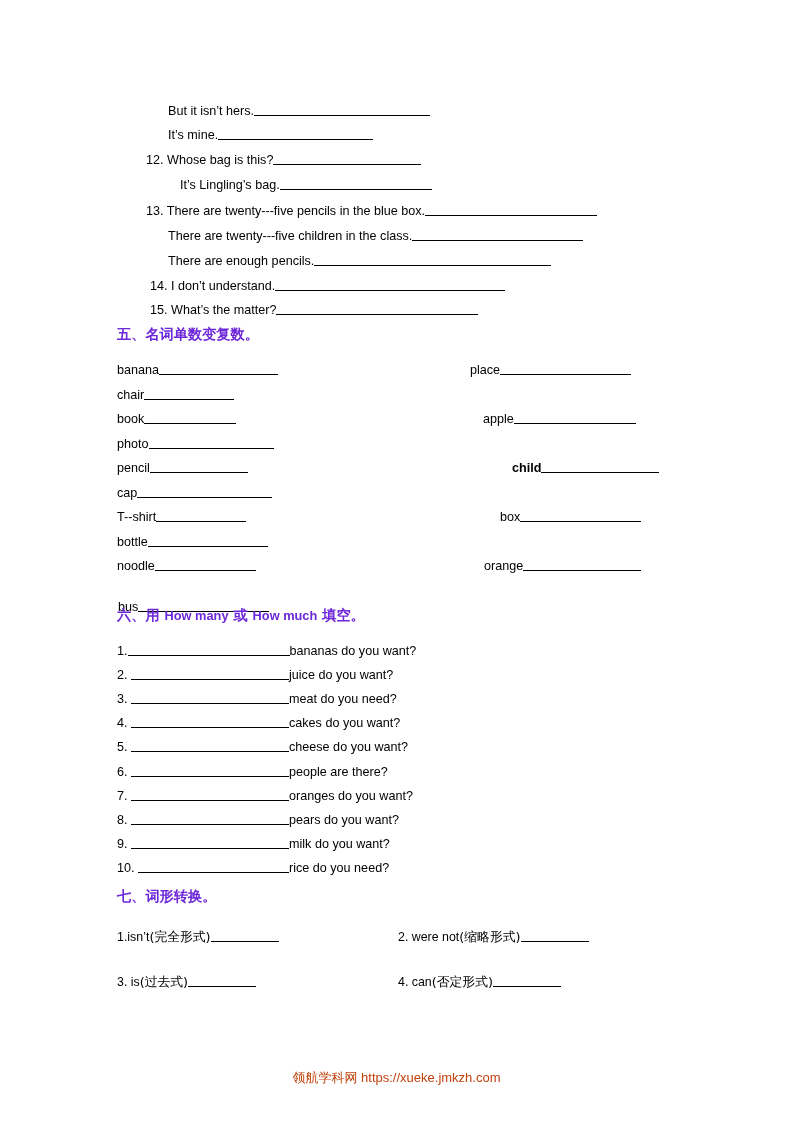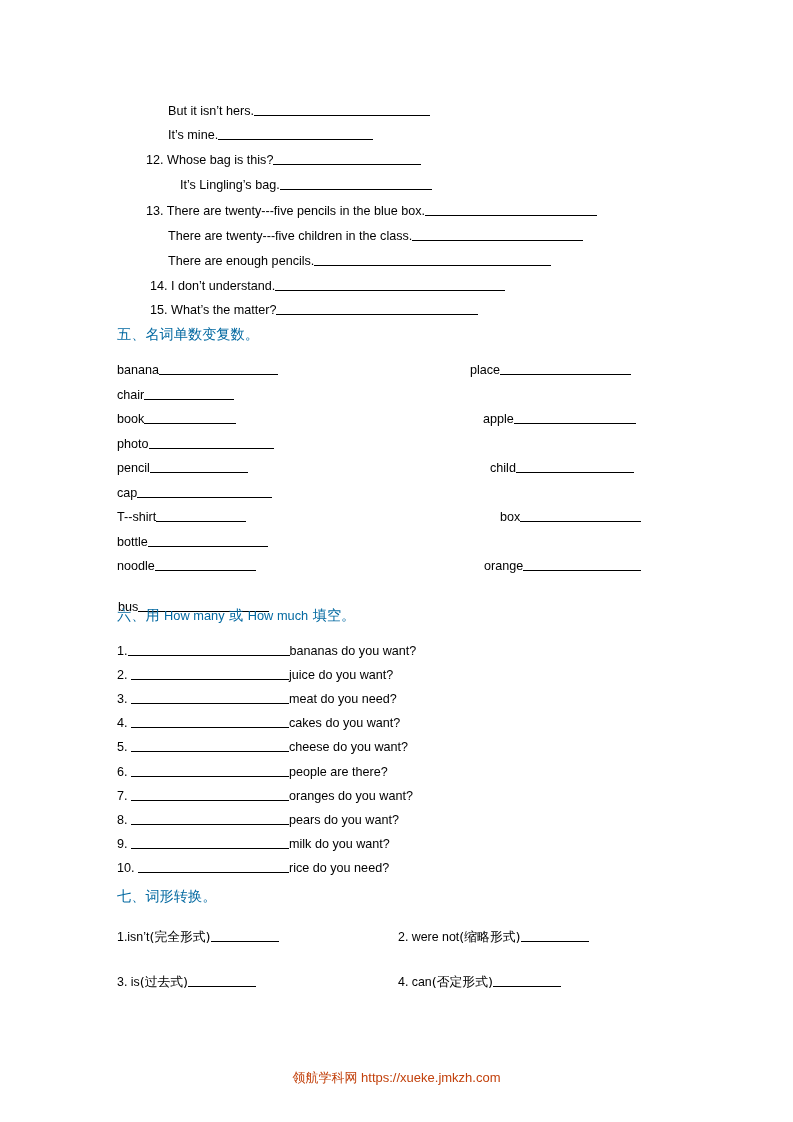--- a/index.html
+++ b/index.html
@@ -41,21 +41,22 @@
     vertical-align: baseline;
     margin-bottom: -1px;
   }
 
   
   .heading {
     position: absolute;
     white-space: nowrap;
     font-size: 13.6px;
     line-height: 1;
-    color: #0369a1;
+    color: #6d28d9;
+    font-weight: bold;
   }
   .heading .cn {
     font-family: "DejaVu Sans", "Liberation Sans", sans-serif;
     font-size: 14.2px;
   }
   .heading .en {
     font-family: "Liberation Sans", "DejaVu Sans", sans-serif;
     font-size: 12.8px;
   }
 
@@ -123,21 +124,21 @@
       <div class="wordrow" style="left: 117px; top: 460px;"><span class="txt">pencil</span><span class="blank" style="width: 98px;"></span></div>
       <div class="wordrow" style="left: 117px; top: 485px;"><span class="txt">cap</span><span class="blank" style="width: 135px;"></span></div>
       <div class="wordrow" style="left: 117px; top: 509px;"><span class="txt">T--shirt</span><span class="blank" style="width: 90px;"></span></div>
       <div class="wordrow" style="left: 117px; top: 534px;"><span class="txt">bottle</span><span class="blank" style="width: 120px;"></span></div>
       <div class="wordrow" style="left: 117px; top: 558px;"><span class="txt">noodle</span><span class="blank" style="width: 101px;"></span></div>
       <div class="wordrow" style="left: 118px; top: 583px; margin-top: 16px;"><span class="txt">bus</span><span class="blank" style="width: 131px;"></span></div>
     </div>
   <div id="sec5-right">
       <div class="wordrow" style="left: 470px; top: 362px;"><span class="txt">place</span><span class="blank" style="width: 131px;"></span></div>
       <div class="wordrow" style="left: 483px; top: 411px;"><span class="txt">apple</span><span class="blank" style="width: 122px;"></span></div>
-      <div class="wordrow" style="left: 490px; top: 460px;"><span class="txt">child</span><span class="blank" style="width: 118px;"></span></div>
+      <div class="wordrow" style="left: 512px; top: 460px; font-weight: bold;"><span class="txt">child</span><span class="blank" style="width: 118px;"></span></div>
       <div class="wordrow" style="left: 500px; top: 509px;"><span class="txt">box</span><span class="blank" style="width: 121px;"></span></div>
       <div class="wordrow" style="left: 484px; top: 558px;"><span class="txt">orange</span><span class="blank" style="width: 118px;"></span></div>
     </div>
 
   <div class="heading" id="sec6-heading" style="left: 117px; top: 608px;">
     <span class="cn">六、用 </span><span class="en">How many</span><span class="cn"> 或 </span><span class="en">How much</span><span class="cn"> 填空。</span>
   </div>
 
   <div id="sec6">
       <div class="row" style="left: 117px; top: 643px;"><span class="txt">1.</span><span class="blank" style="width: 162px;"></span><span class="txt">bananas do you want?</span></div>

